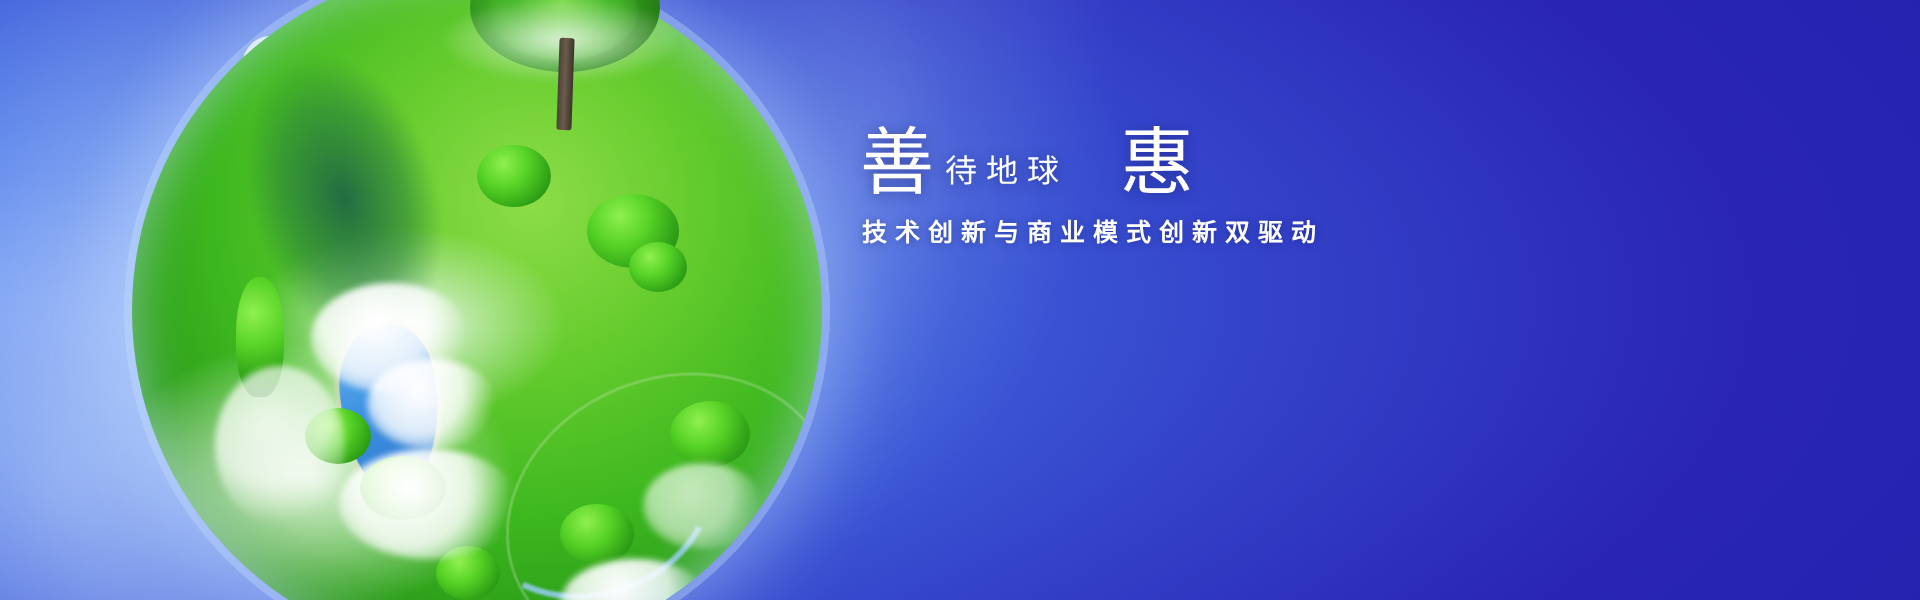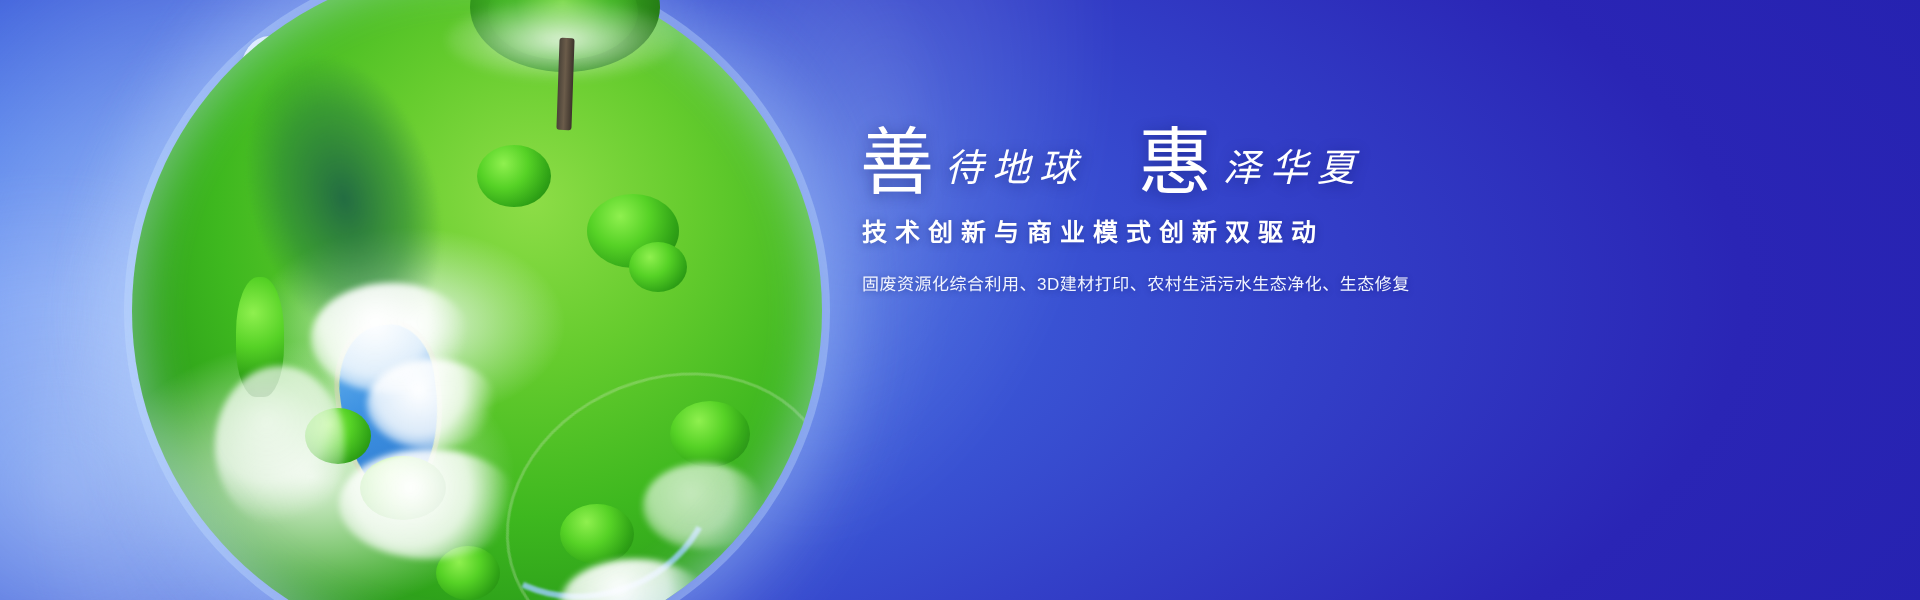--- a/index.html
+++ b/index.html
@@ -170,23 +170,22 @@
     line-height:1;margin:0 0 4px 0;
     text-shadow:0 2px 14px rgba(10,20,90,.45);
   }
   .hl-big{
     font-family:"Liberation Serif","DejaVu Serif",serif;
     font-size:74px;font-weight:400;letter-spacing:1px;
     position:relative;top:4px;
   }
   .hl-small{
     font-family:"Liberation Serif","DejaVu Serif",serif;
-    font-size:38px;font-weight:400;letter-spacing:9px;
+    font-size:32px;font-weight:400;letter-spacing:9px;
     padding:0 0 9px 10px;
-    font-style:italic;
   }
   .hl-gap{display:inline-block;width:52px;}
 
   .subtitle{
     margin:16px 0 0 2px;
     font-size:25px;font-weight:700;letter-spacing:8px;
     color:#ffffff;white-space:nowrap;
     text-shadow:0 1px 8px rgba(10,20,90,.4);
   }
   .desc{
@@ -286,22 +285,20 @@
     <div class="trunk"></div>
   </div>
 
   <div class="copy">
 
     <h1 class="headline">
       <span class="hl-big">善</span>
       <span class="hl-small">待地球</span>
       <span class="hl-gap"></span>
       <span class="hl-big">惠</span>
-      <span class="hl-small">泽华夏</span>
     </h1>
 
     <p class="subtitle">技术创新与商业模式创新双驱动</p>
 
-    <p class="desc">固废资源化综合利用、3D建材打印、农村生活污水生态净化、生态修复</p>
 
 
   </div>
 </div>
 
 </body></html>

